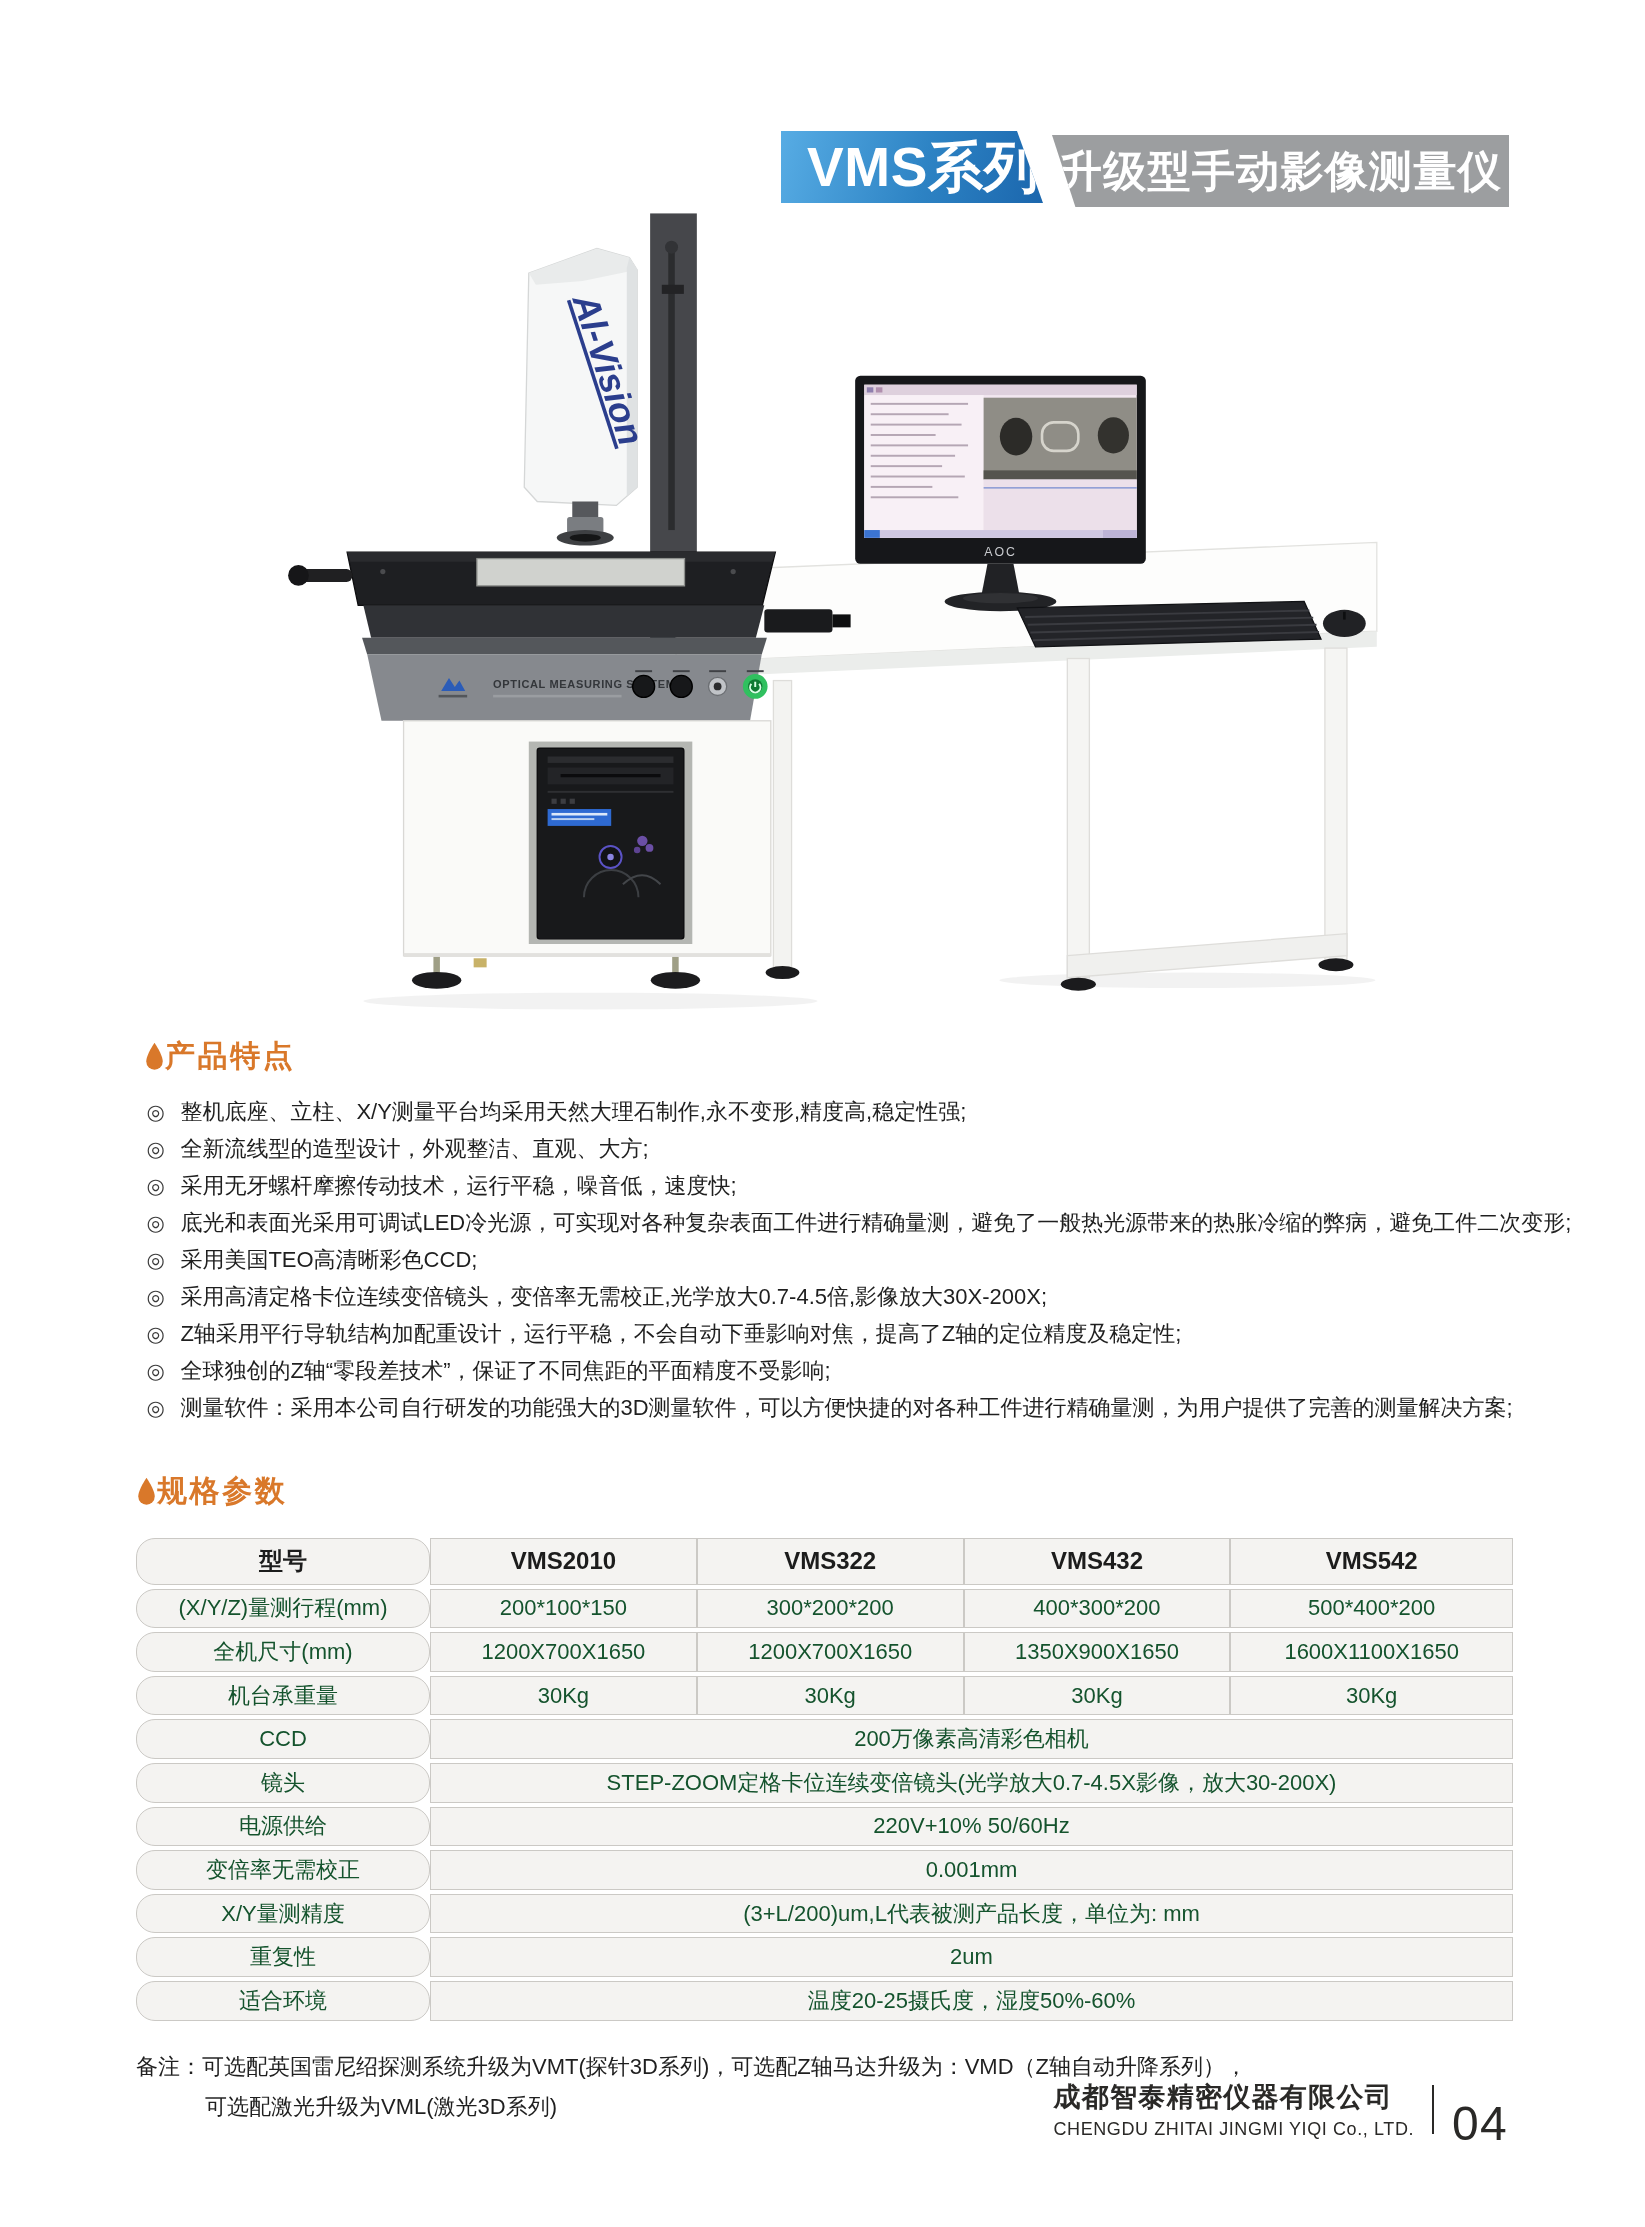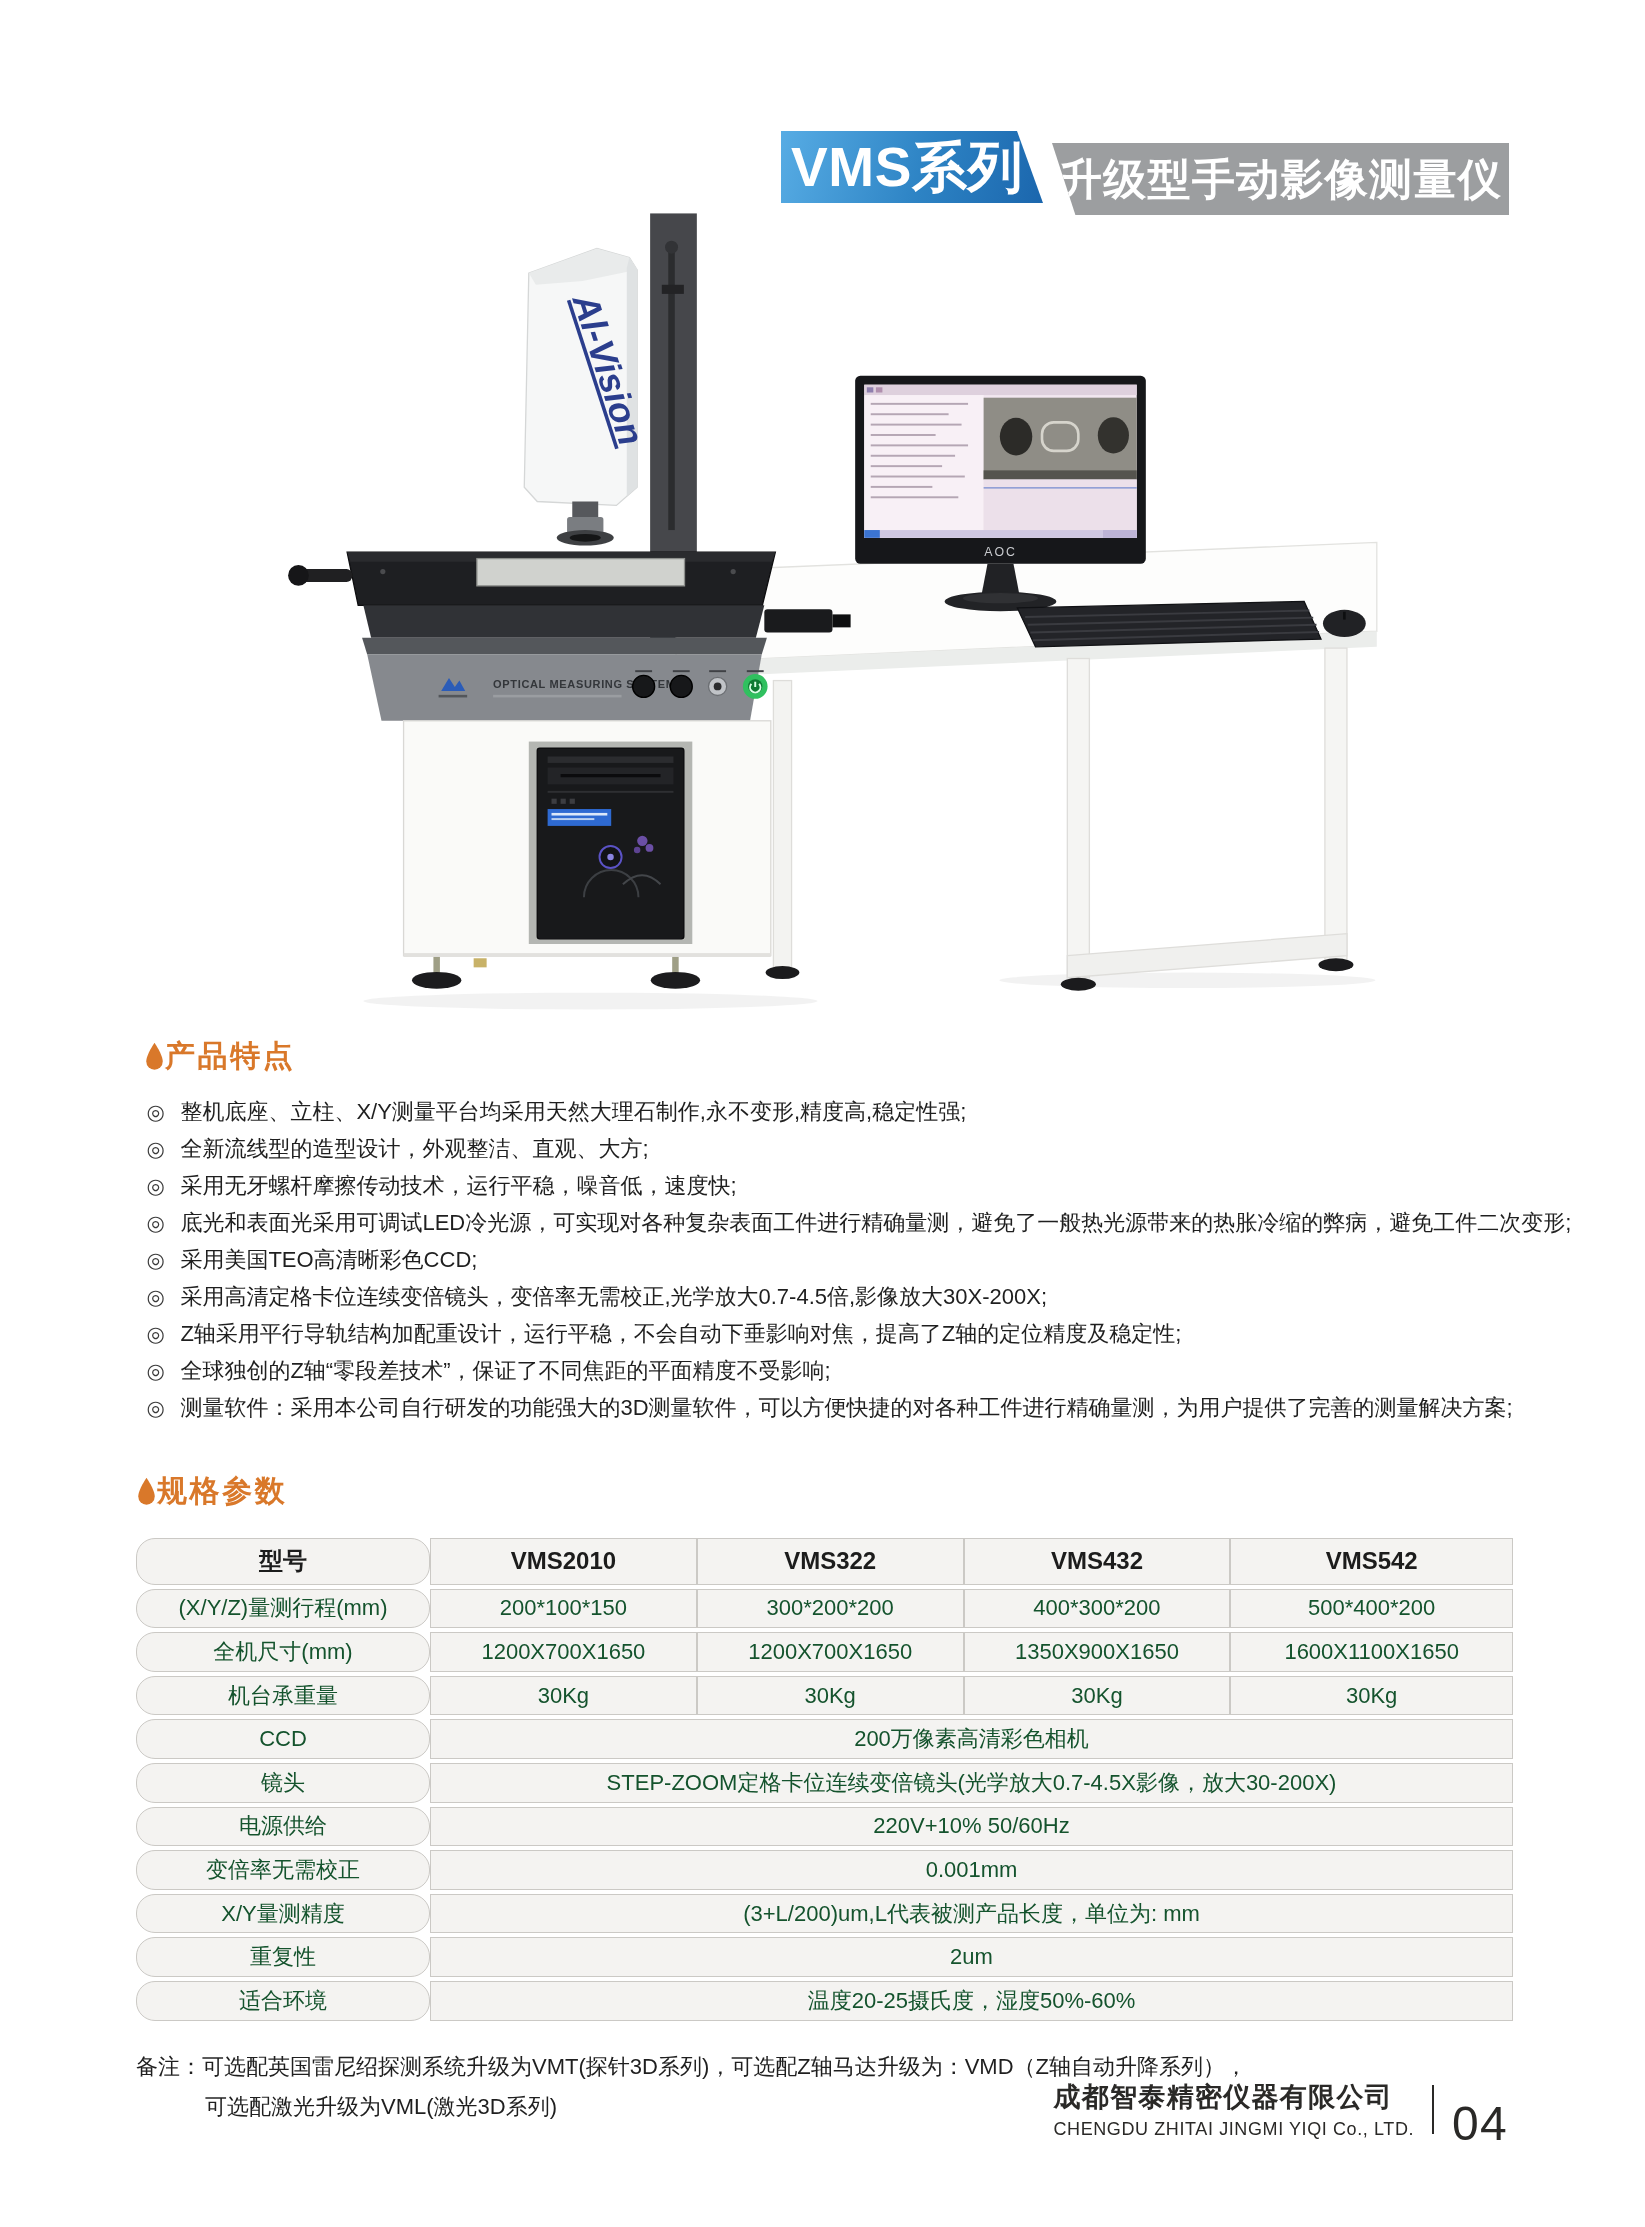--- a/index.html
+++ b/index.html
@@ -14,23 +14,23 @@
   }
   
   .banner{position:absolute;left:781px;top:131px;width:728px;height:72px;}
   .banner-blue{
     position:absolute;left:0;top:0;width:262px;height:72px;
     background:linear-gradient(105deg,#57ace4 0%,#2d83c4 55%,#1b66ad 100%);
     clip-path:polygon(0 0,236px 0,100% 100%,0 100%);
     color:#fff;font-size:55px;font-weight:700;line-height:72px;
     padding-left:0;text-align:left;
   }
-  .banner-blue span{display:inline-block;margin-left:10px;letter-spacing:0.6px;}
+  .banner-blue span{display:inline-block;margin-left:26px;letter-spacing:0.6px;}
   .banner-gray{
-    position:absolute;left:271px;top:12px;width:457px;height:72px;
+    position:absolute;left:271px;top:4px;width:457px;height:72px;
     background:#9c9ea0;
     clip-path:polygon(0 0,100% 0,100% 100%,23.4px 100%);
     color:#fff;font-size:43px;font-weight:700;line-height:72px;text-align:center;
     letter-spacing:1.3px;
   }
   
   .photo{position:absolute;left:279px;top:208px;width:1103px;height:805px;}
   
   .section-heading{display:flex;align-items:center;gap:0;}
   .section-heading h2{

